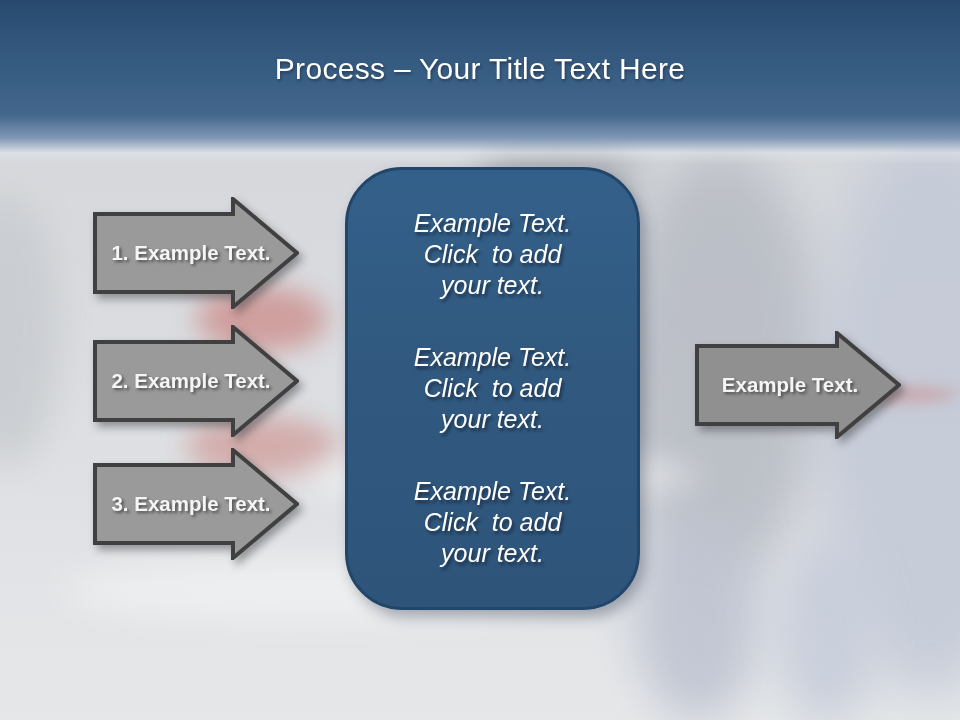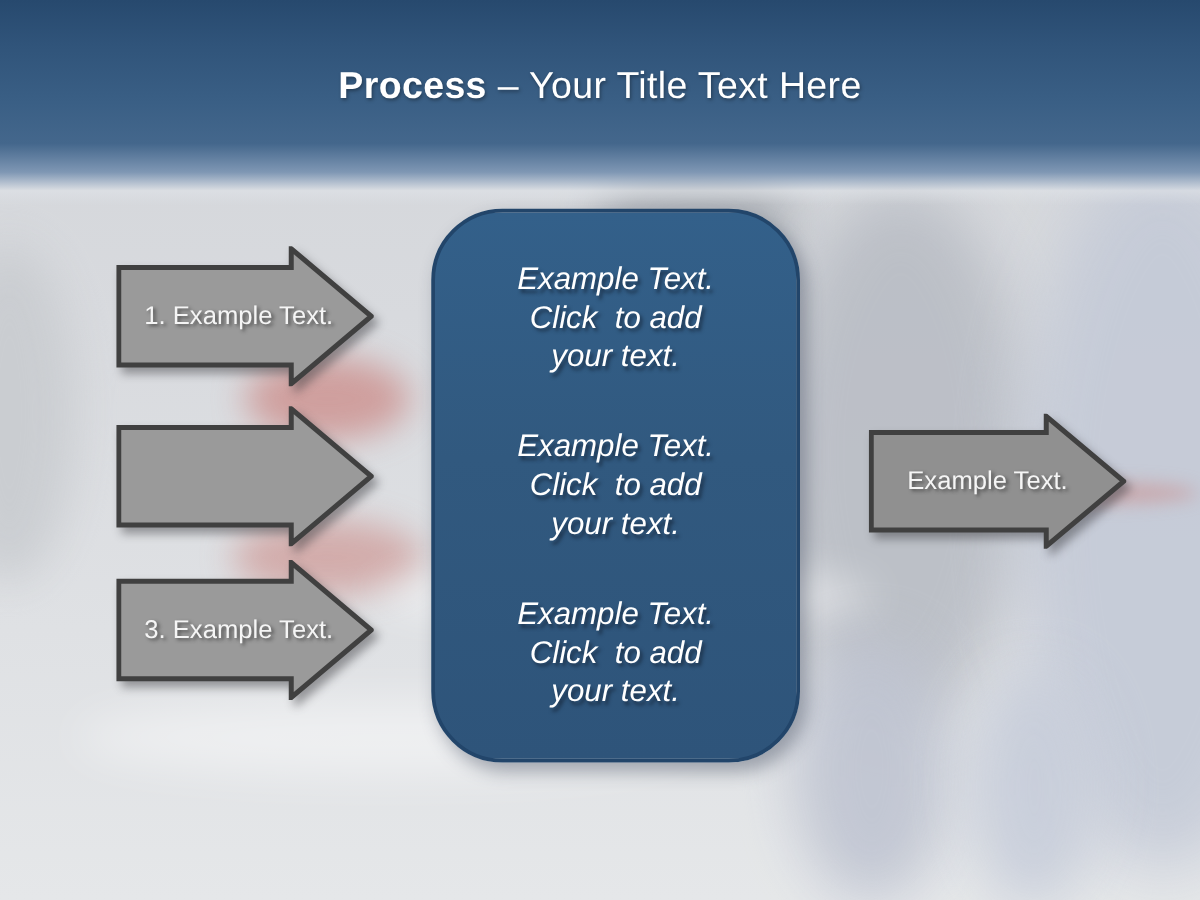--- a/index.html
+++ b/index.html
@@ -26,34 +26,34 @@
     position:absolute;left:0;top:0;width:960px;height:164px;
     background:linear-gradient(180deg,
       #27496e 0%, #30547a 22%, #3a5f85 50%, #44678c 70%,
       #7f97b4 84%, rgba(224,228,233,.55) 93%, rgba(224,228,233,0) 100%);
   }
   .title{
     position:absolute;left:0;top:52px;width:960px;text-align:center;
     color:#ffffff;font-size:30px;letter-spacing:.3px;
     text-shadow:1px 2px 3px rgba(0,0,0,.35);
   }
-  .title .bold{font-weight:700;}
+  .title .bold{font-weight:400;}
 
   .center-box{
     position:absolute;left:345px;top:167px;width:295px;height:443px;box-sizing:border-box;
     background:linear-gradient(180deg,#33608a 0%,#31597f 45%,#2e547a 100%);
     border:3px solid #22456a;border-radius:57px;
     box-shadow:5px 7px 14px rgba(45,55,75,.38);
     display:flex;flex-direction:column;justify-content:center;gap:41px;
   }
   .box-para{color:#ffffff;font-style:italic;font-size:25px;line-height:31px;text-align:center;
     text-shadow:2px 3px 3px rgba(15,25,40,.6);}
   .box-line{white-space:pre-wrap;}
 
-  .arrow{position:absolute;}
+  .arrow{position:absolute;font-weight:bold;}
   .arrow svg{display:block;filter:drop-shadow(4px 5px 4px rgba(50,50,55,.45));}
   .arrow polygon{fill:#9a9a9a;stroke:#404040;stroke-width:4;stroke-linejoin:miter;}
   .arrow.right polygon{fill:#909090;}
   .arrow-label{
     position:absolute;display:flex;align-items:center;justify-content:center;
     color:#f5f5f5;font-size:20.5px;white-space:nowrap;
     text-shadow:2px 2px 3px rgba(40,40,40,.65);
   }
   .arrow.left .arrow-label{left:4px;top:17px;width:188px;height:78px;}
   .arrow.right .arrow-label{left:2px;top:15px;width:186px;height:78px;}
@@ -104,20 +104,21 @@
     <svg width="206" height="112" viewBox="0 0 206 112">
       <polygon points="2,17 140,17 140,2 204,56 140,110 140,95 2,95"></polygon>
     </svg>
     <span class="arrow-label">1. Example Text.</span>
   </div>
 
   <div class="arrow left" style="left:93px;top:325px;">
     <svg width="206" height="112" viewBox="0 0 206 112">
       <polygon points="2,17 140,17 140,2 204,56 140,110 140,95 2,95"></polygon>
     </svg>
+    <span class="arrow-label">2. Example Text.</span>
   </div>
 
   <div class="arrow left" style="left:93px;top:448px;text-align:center;">
     <svg width="206" height="112" viewBox="0 0 206 112">
       <polygon points="2,17 140,17 140,2 204,56 140,110 140,95 2,95"></polygon>
     </svg>
     <span class="arrow-label">3. Example Text.</span>
   </div>
 
   <div class="arrow right" style="left:695px;top:331px;">

